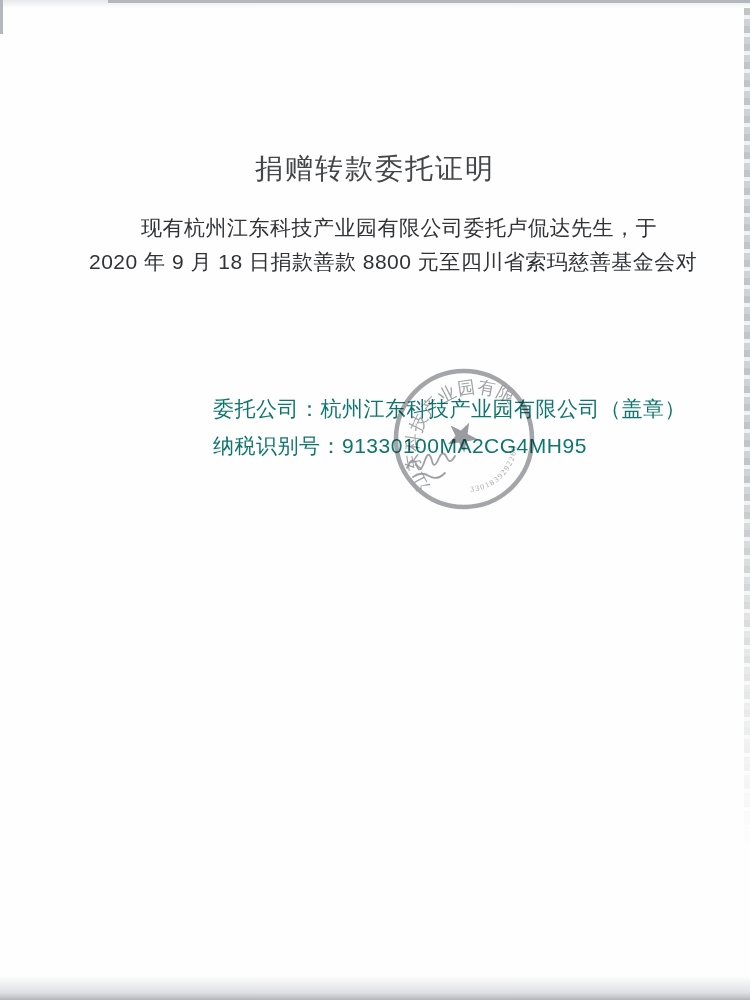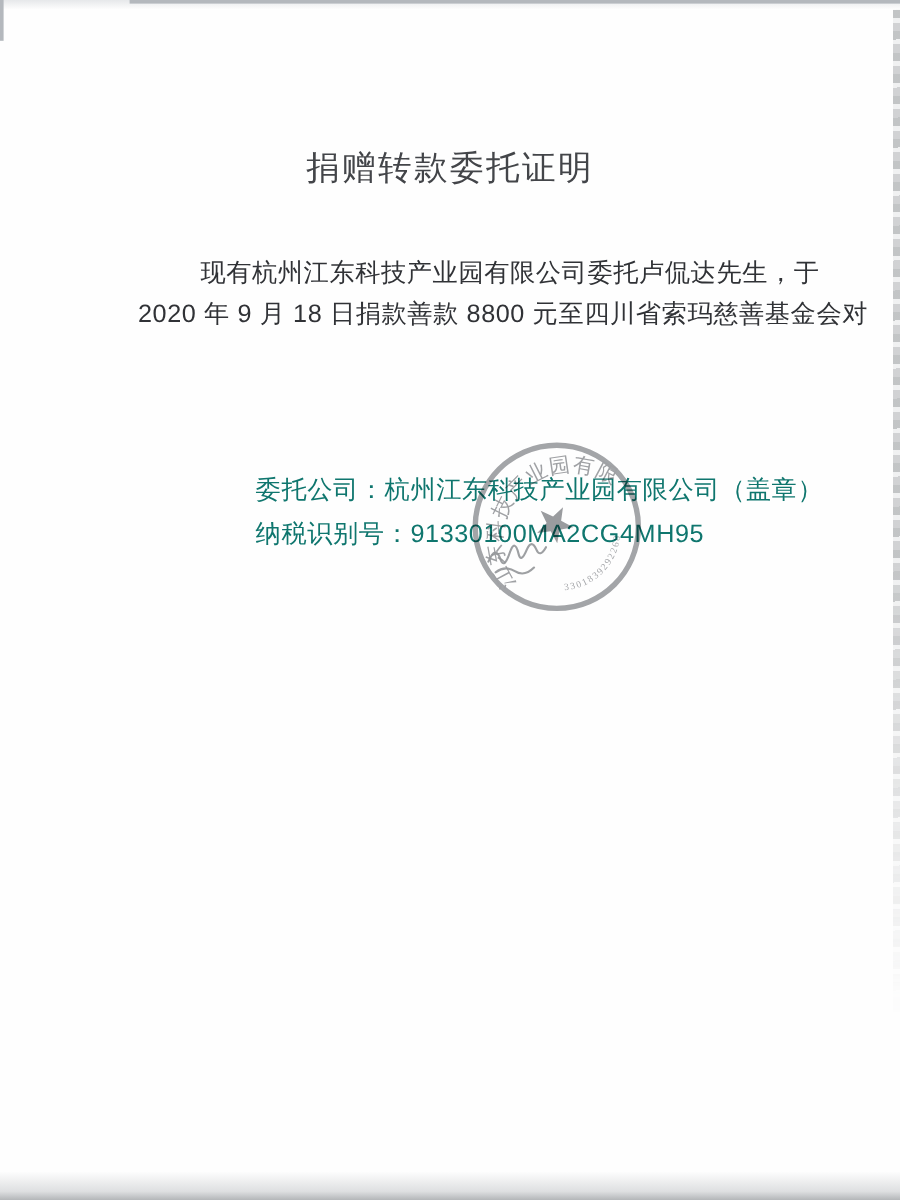--- a/index.html
+++ b/index.html
@@ -18,26 +18,26 @@
     background:repeating-linear-gradient(178deg,rgba(110,114,118,.55) 0 7px,rgba(150,154,158,.18) 7px 11px,rgba(120,124,128,.45) 11px 18px);
     -webkit-mask-image:linear-gradient(to bottom,#000 55%,transparent 100%);
     mask-image:linear-gradient(to bottom,#000 55%,transparent 100%);
   }
   .scan-bottom-shadow{
     position:absolute;left:0;right:0;bottom:0;height:24px;
     background:linear-gradient(to bottom,rgba(0,0,0,0) 0%,rgba(148,153,158,.30) 70%,rgba(118,123,128,.55) 100%);
   }
   
   .doc-title{
-    position:absolute;top:121px;left:0;width:750px;text-align:center;
+    position:absolute;top:150px;left:0;width:750px;text-align:center;
     font-family:"Liberation Serif","DejaVu Serif",serif;
     font-size:28px;letter-spacing:2px;color:#434549;font-weight:500;
   }
   .doc-body{
-    position:absolute;left:115px;top:211px;width:560px;
+    position:absolute;left:89px;top:211px;width:560px;
     font-size:21px;line-height:34px;letter-spacing:.5px;color:#303236;
     white-space:nowrap;
   }
   .doc-body .indent{ text-indent:52px; }
   .sig-block{
     position:absolute;left:213px;top:390px;width:480px;
     font-size:21px;line-height:37px;letter-spacing:.5px;color:#0f766e;
     white-space:nowrap;
   }
   .sig-date{ padding-left:237px; }

